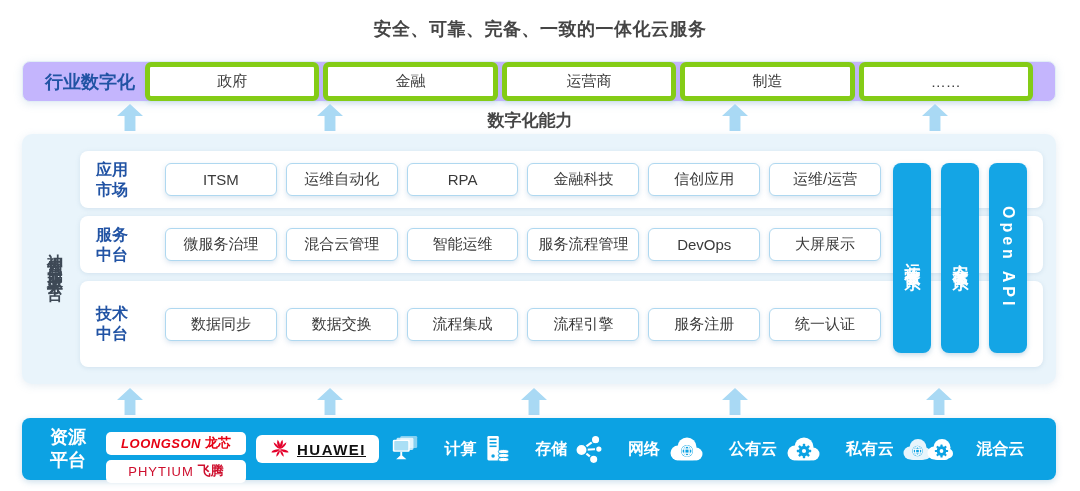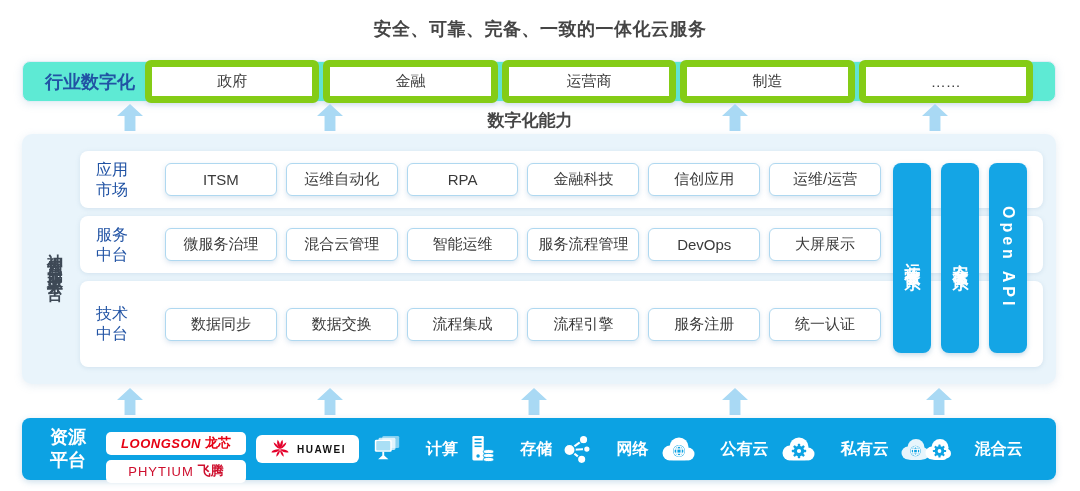--- a/index.html
+++ b/index.html
@@ -4,44 +4,44 @@
 <style>
   html,body{margin:0;padding:0;background:#fff;}
   body{width:1080px;height:491px;position:relative;overflow:hidden;
        font-family:"Liberation Sans","DejaVu Sans",sans-serif;color:#333;}
 
   .title{position:absolute;top:17px;left:0;width:1080px;text-align:center;
          font-size:18px;font-weight:bold;color:#454545;letter-spacing:.5px;}
 
   
   .industry-row{position:absolute;left:22px;top:61px;width:1034px;height:41px;
-    background:#5eead4;border:1px solid #E2EEF6;border-radius:8px;
+    background:#c4b5fd;border:1px solid #E2EEF6;border-radius:8px;
     box-shadow:0 2px 8px rgba(120,160,195,.22);
     display:flex;align-items:center;gap:4px;padding:0 22px;box-sizing:border-box;}
   .industry-label{color:#2153A4;font-weight:bold;font-size:18px;white-space:nowrap;margin-right:6px;}
-  .pill{flex:1;height:29px;background:#fff;border:7px solid #84cc16;border-radius:6px;
+  .pill{flex:1;height:29px;background:#fff;border:5px solid #84cc16;border-radius:6px;
     display:flex;align-items:center;justify-content:center;font-size:15px;color:#3a3a3a;
     box-shadow:0 2px 4px rgba(140,180,215,.28);}
 
   
   .arrow{position:absolute;width:26px;height:27px;background:#A9D9F4;
     clip-path:polygon(50% 0,100% 44%,71% 44%,71% 100%,29% 100%,29% 44%,0 44%);}
   .cap-label{position:absolute;top:109px;left:0;width:1060px;text-align:center;
     font-size:17px;font-weight:bold;color:#454545;}
 
   
   .main-box{position:absolute;left:22px;top:134px;width:1034px;height:250px;
     background:#E9F4FB;border-radius:10px;box-shadow:0 2px 8px rgba(120,160,195,.18);}
   .side-label{position:absolute;left:22px;top:50%;transform:translateY(-50%);
     writing-mode:vertical-rl;font-size:16px;font-weight:bold;color:#3E4956;letter-spacing:4px;}
   .rows{position:absolute;left:58px;top:17px;width:963px;display:flex;flex-direction:column;gap:8px;}
   .prow{background:#fff;border-radius:8px;box-shadow:0 1px 4px rgba(140,175,205,.25);
     display:flex;align-items:center;padding:0 0 0 16px;box-sizing:border-box;}
   .prow.h1{height:57px;} .prow.h2{height:86px;}
-  .prow-label{width:36px;min-width:36px;color:#2153A4;font-weight:normal;font-size:16px;
+  .prow-label{width:36px;min-width:36px;color:#2153A4;font-weight:bold;font-size:16px;
     line-height:1.25;margin-right:14px;}
   .items-area{flex:1;margin-right:162px;display:flex;flex-direction:column;gap:11px;padding-left:19px;}
   .items-line{display:flex;gap:9px;}
   .item{flex:1;height:31px;background:#fff;border:1px solid #AFD8F0;border-radius:6px;
     display:flex;align-items:center;justify-content:center;font-size:15px;color:#3a3a3a;
     box-shadow:0 2px 5px rgba(130,170,205,.30);white-space:nowrap;}
   .pillar{position:absolute;top:29px;height:190px;width:38px;background:#14A5E5;border-radius:8px;
     display:flex;align-items:center;justify-content:center;z-index:2;
     writing-mode:vertical-rl;color:#fff;font-weight:bold;font-size:16px;letter-spacing:4px;
     box-shadow:0 2px 5px rgba(90,150,190,.35);}
@@ -54,21 +54,21 @@
   .resource-label{color:#fff;font-weight:bold;font-size:18px;width:40px;line-height:1.3;margin-right:16px;}
   .vendor-stack{display:flex;flex-direction:column;gap:5px;width:140px;margin-top:16px;}
   .vendor-box{background:#fff;border-radius:5px;height:23px;display:flex;align-items:center;
     justify-content:center;gap:4px;}
   .loongson-en{color:#E60012;font-weight:bold;font-style:italic;font-size:13px;letter-spacing:.5px;}
   .loongson-cn{color:#E60012;font-weight:bold;font-size:13px;}
   .phytium-en{color:#CE0E2D;font-weight:normal;font-size:13px;letter-spacing:1px;}
   .phytium-cn{color:#CE0E2D;font-weight:bold;font-size:13px;}
   .huawei-box{background:#fff;border-radius:6px;height:28px;margin-left:10px;padding:0 13px;
     display:flex;align-items:center;gap:6px;}
-  .huawei-text{color:#111;font-weight:bold;font-size:10px;letter-spacing:1.5px;}
+  .huawei-text{color:#111;font-weight:bold;font-size:15px;letter-spacing:1.5px;text-decoration:underline;}
   .resources{flex:1;display:flex;align-items:center;justify-content:space-around;margin-left:8px;}
   .resource{display:flex;align-items:center;gap:24px;}
   .resource-name{color:#fff;font-size:16px;font-weight:600;white-space:nowrap;}
   .ricon{display:block;}
 </style>
 </head>
 <body>
 
 <div class="title">安全、可靠、完备、一致的一体化云服务</div>
 

